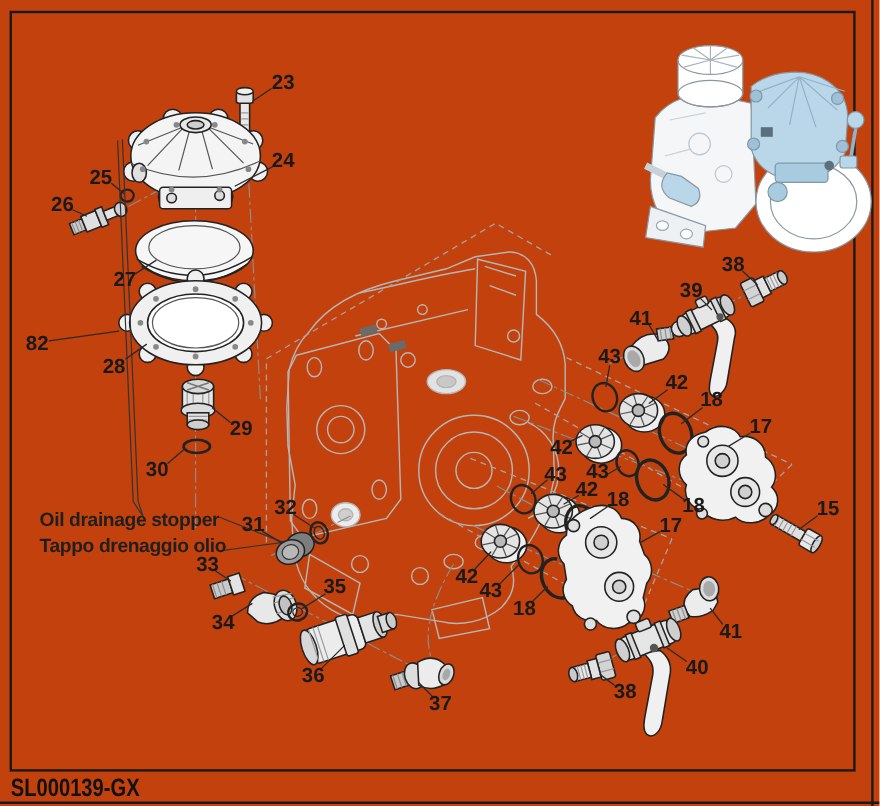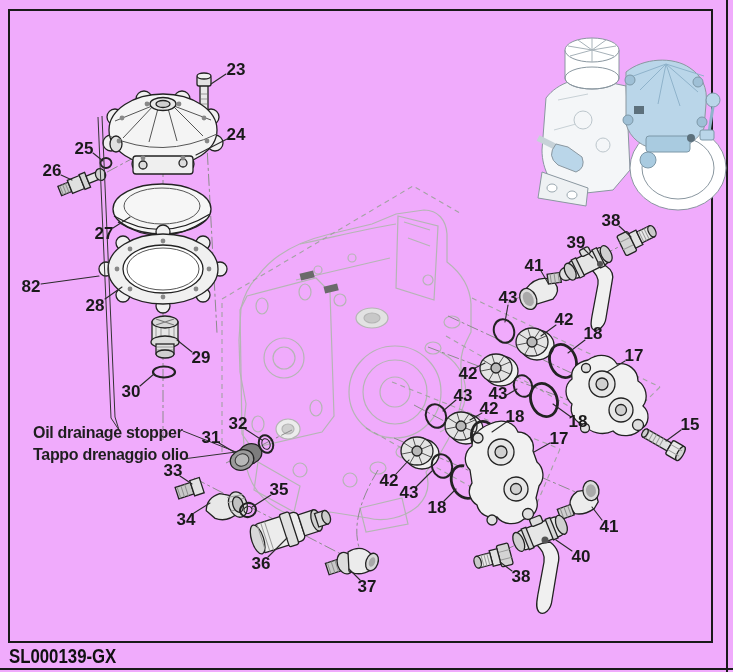--- a/index.html
+++ b/index.html
@@ -1,16 +1,16 @@
 <!DOCTYPE html>
 <html><head>
 <meta charset="utf-8">
 <style>
   html,body{margin:0;padding:0;background:#ffffff;}
-  .page{position:relative;width:733px;height:672px;background:#f0abfc;overflow:hidden;
+  .page{position:relative;width:733px;height:672px;background:#c2410c;overflow:hidden;
         font-family:"Liberation Sans",sans-serif;}
   svg{position:absolute;left:0;top:0;}
   .callout{font:bold 17px "Liberation Sans",sans-serif;fill:#1a1a1a;
            text-anchor:middle;dominant-baseline:central;}
   .note-text{font:bold 16px "Liberation Sans",sans-serif;fill:#1f1f1f;letter-spacing:-0.3px;}
   .footer-text{font:bold 21px "Liberation Sans",sans-serif;fill:#111;}
   .ghost{stroke:#b5b5b5;fill:none;stroke-width:1.2;}
   .ghostf{stroke:#b5b5b5;stroke-width:1.2;}
   .part{stroke:#222;stroke-width:1.3;}
   .leader{stroke:#2a2a2a;stroke-width:1.1;stroke-linecap:round;}

